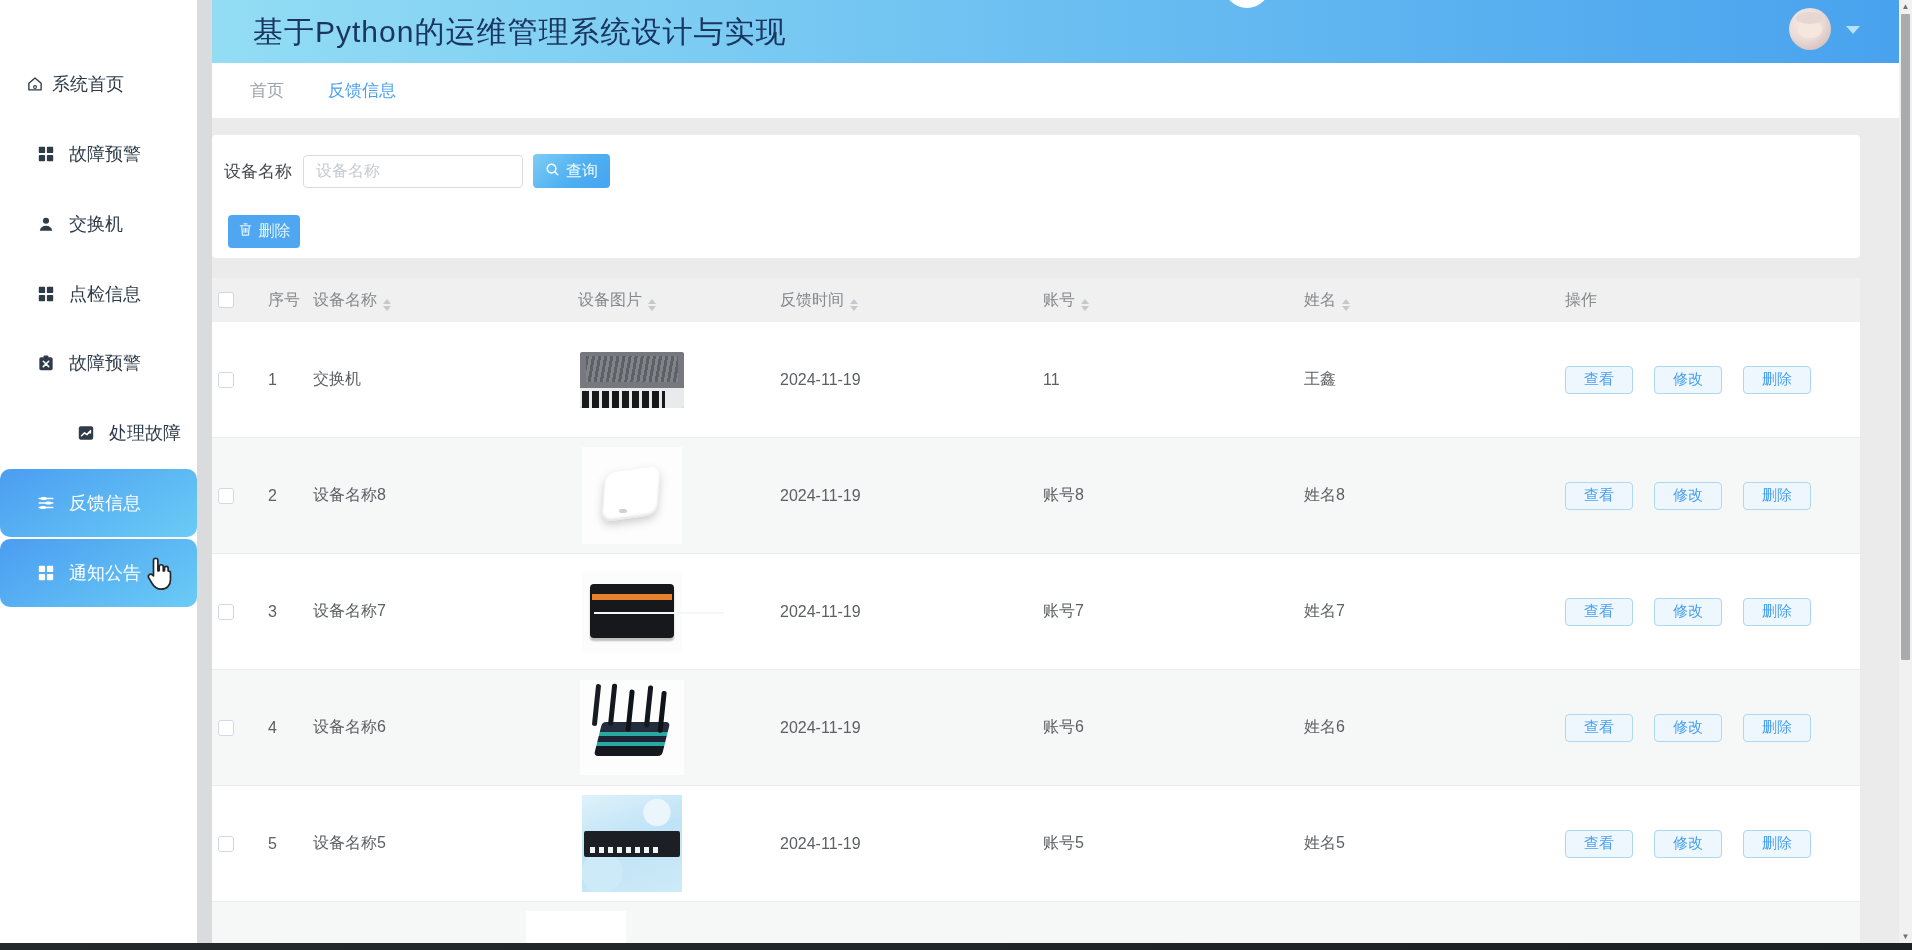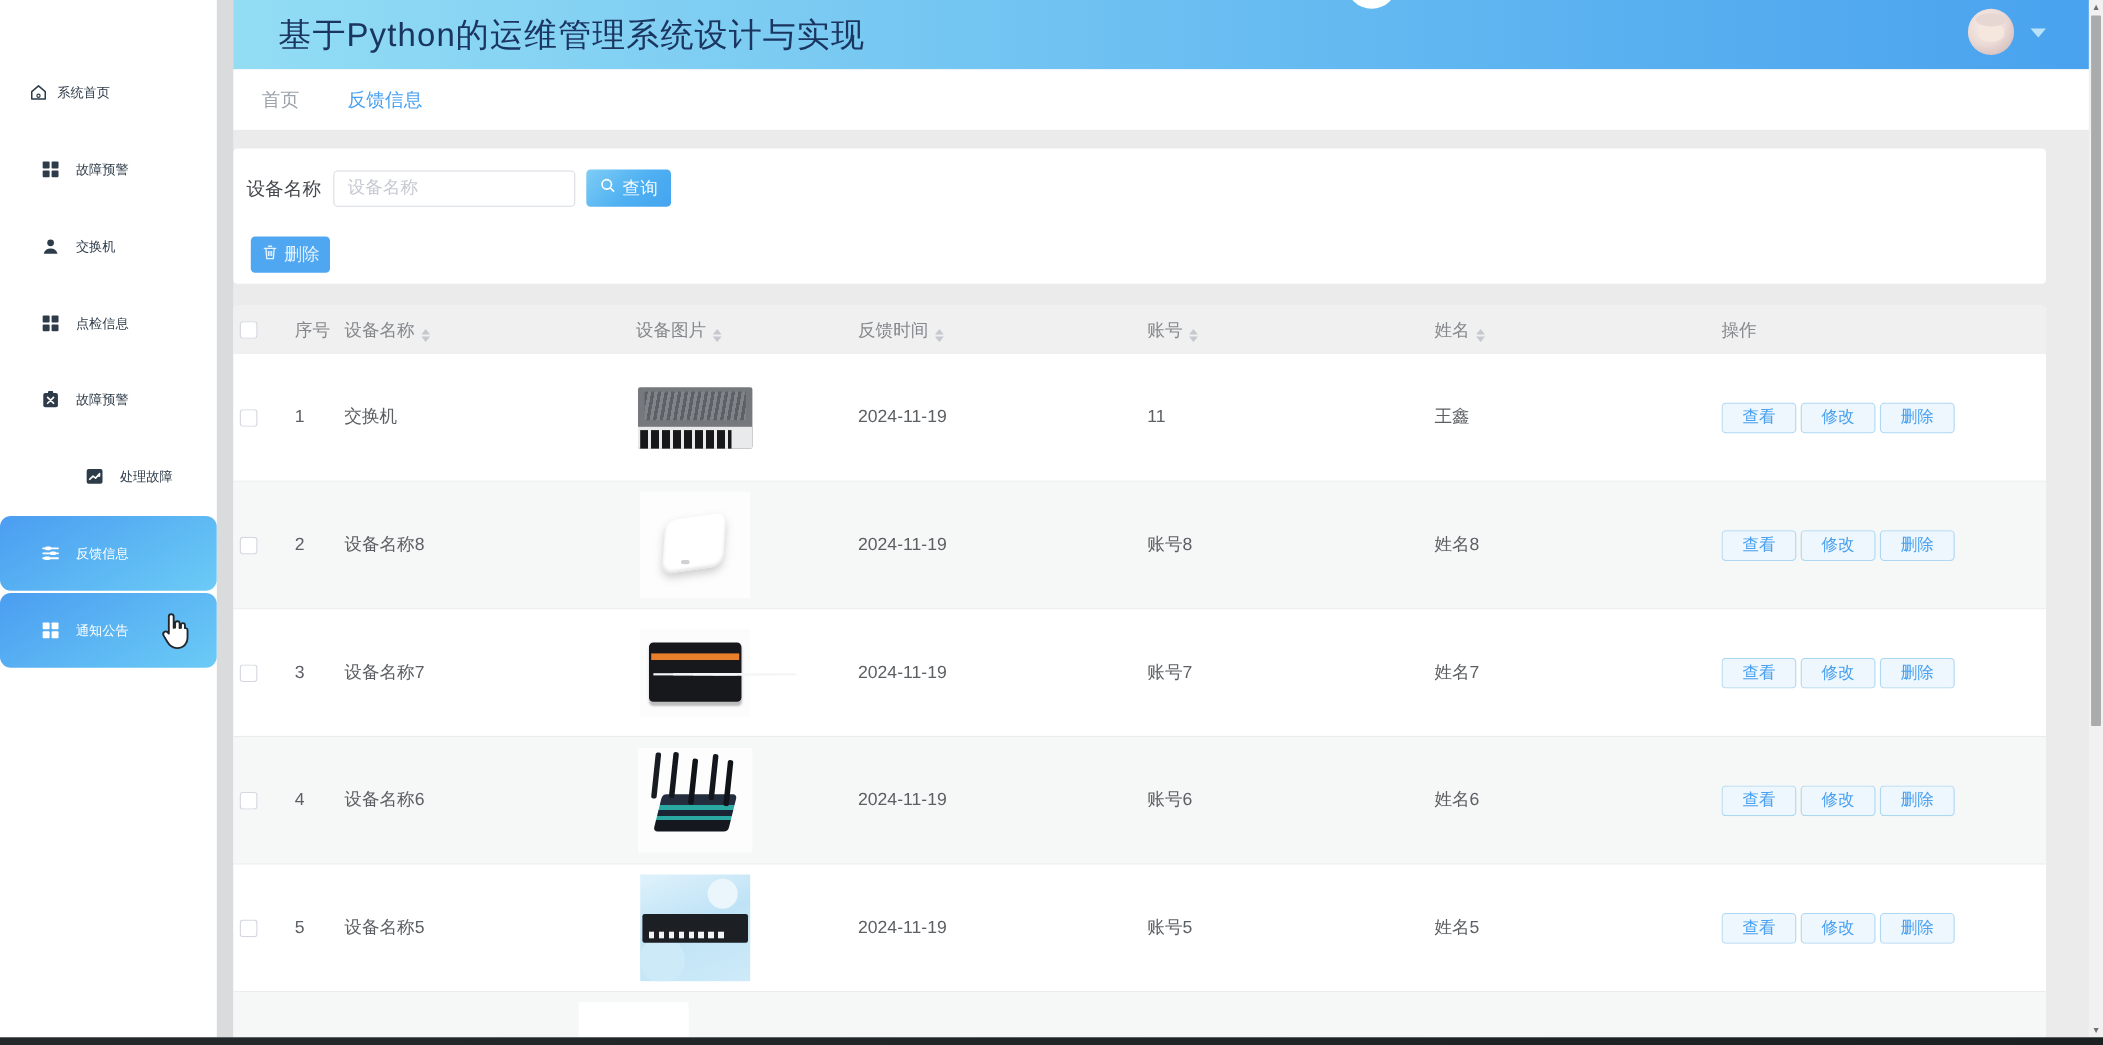--- a/index.html
+++ b/index.html
@@ -3,21 +3,21 @@
 <meta charset="utf-8">
 <style>
   * { margin:0; padding:0; box-sizing:border-box; }
   html,body { background:#ebebeb; }
   .screen { position:relative; width:1912px; height:950px; overflow:hidden;
             font-family:"Liberation Sans",sans-serif; background:#ebebeb; }
 
   
   .sidebar { position:absolute; left:0; top:0; width:197px; height:943px; background:#fff; z-index:2; }
   .side-item { position:absolute; left:0; width:197px; height:68px; display:flex; align-items:center;
-               color:#2e3b49; font-size:12px; cursor:pointer; }
+               color:#2e3b49; font-size:18px; cursor:pointer; }
   .side-item .ic { width:18px; height:18px; margin-left:37px; margin-right:14px; flex:0 0 auto; }
   .side-item.top-level .ic { margin-left:26px; margin-right:8px; }
   .side-item.active { background:linear-gradient(150deg,#4b9df1 0%,#5cb7f3 55%,#6ccbf6 100%);
                       border-radius:10px; color:#fff; }
   .side-item svg { display:block; width:100%; height:100%; }
 
   
   .gutter { position:absolute; left:197px; top:0; width:15px; height:943px; background:#d9dbdc; z-index:1; }
   .scrollbar { position:absolute; left:1899px; top:0; width:13px; height:943px; background:#f1f1f1; z-index:6; }
   .scroll-thumb { position:absolute; left:2px; top:14px; width:9px; height:646px; background:#a9abad; border-radius:1px; }
@@ -40,21 +40,21 @@
             overflow:hidden; cursor:pointer; }
   .avatar::before { content:""; position:absolute; left:9px; top:12px; width:24px; height:18px; border-radius:50% 50% 45% 45%;
                     background:#f6e7de; }
   .avatar::after { content:""; position:absolute; left:7px; top:4px; width:28px; height:12px; border-radius:50%;
                    background:#e7d7d3; }
   .avatar-caret { position:absolute; left:1634px; top:26px; width:0; height:0;
                   border-left:7px solid transparent; border-right:7px solid transparent;
                   border-top:8px solid #b7e2f8; cursor:pointer; }
 
   .navbar { position:absolute; left:0; top:63px; width:1687px; height:55px; background:#fff; display:flex; align-items:center; }
-  .nav-item { font-size:17px; margin-left:26px; cursor:pointer; }
+  .nav-item { font-size:17px; margin-left:38px; cursor:pointer; }
   .nav-item.muted { color:#9da3aa; margin-right:22px; }
   .nav-item.active { color:#4aa0f0; margin-left:22px; }
 
   
   .search-panel { position:absolute; left:0; top:135px; width:1648px; height:123px; background:#fff; border-radius:4px; }
   .search-row { position:absolute; left:12px; top:19px; display:flex; align-items:center; }
   .search-label { font-size:17px; color:#45484d; margin-right:11px; }
   .search-input { width:220px; height:33px; border:1px solid #d8dce2; border-radius:4px; font-size:16px;
                   padding:0 12px; color:#333; outline:none; font-family:"Liberation Sans",sans-serif; }
   .search-input::placeholder { color:#c6cad2; }
@@ -79,21 +79,21 @@
   .c4 { width:202px; }
   .c5 { width:263px; }
   .c6 { width:261px; }
   .c7 { width:261px; }
   .c8 { width:295px; }
   .checkbox { width:16px; height:16px; border:1px solid #d4d8de; border-radius:3px; background:#fff; cursor:pointer; }
   .sort { display:inline-flex; flex-direction:column; gap:2px; margin-left:6px; cursor:pointer; }
   .sort i { display:block; width:0; height:0; border-left:4px solid transparent; border-right:4px solid transparent; }
   .sort .up { border-bottom:5px solid #c5c8ce; }
   .sort .dn { border-top:5px solid #c5c8ce; }
-  .actions { gap:4px; }
+  .actions { gap:21px; }
   .abtn { width:68px; height:28px; border:1px solid #aed7f2; background:#edf7fd; color:#4aa0f0;
           font-size:15px; border-radius:4px; cursor:pointer; font-family:"Liberation Sans",sans-serif; }
 
   
   .imgbox { width:104px; height:100px; margin-left:2px; display:flex; align-items:center; justify-content:center; position:relative; }
   .devimg { position:relative; }
   .img-network-switch { width:104px; height:56px; background:#75797d; border-radius:2px; overflow:hidden; }
   .img-network-switch::before { content:""; position:absolute; left:6px; top:4px; right:6px; height:26px;
       background:repeating-linear-gradient(100deg,#5d6165 0 3px,#80848a 3px 6px); }
   .img-network-switch::after { content:""; position:absolute; left:0; bottom:0; width:100%; height:20px; background:#e9eaeb;

